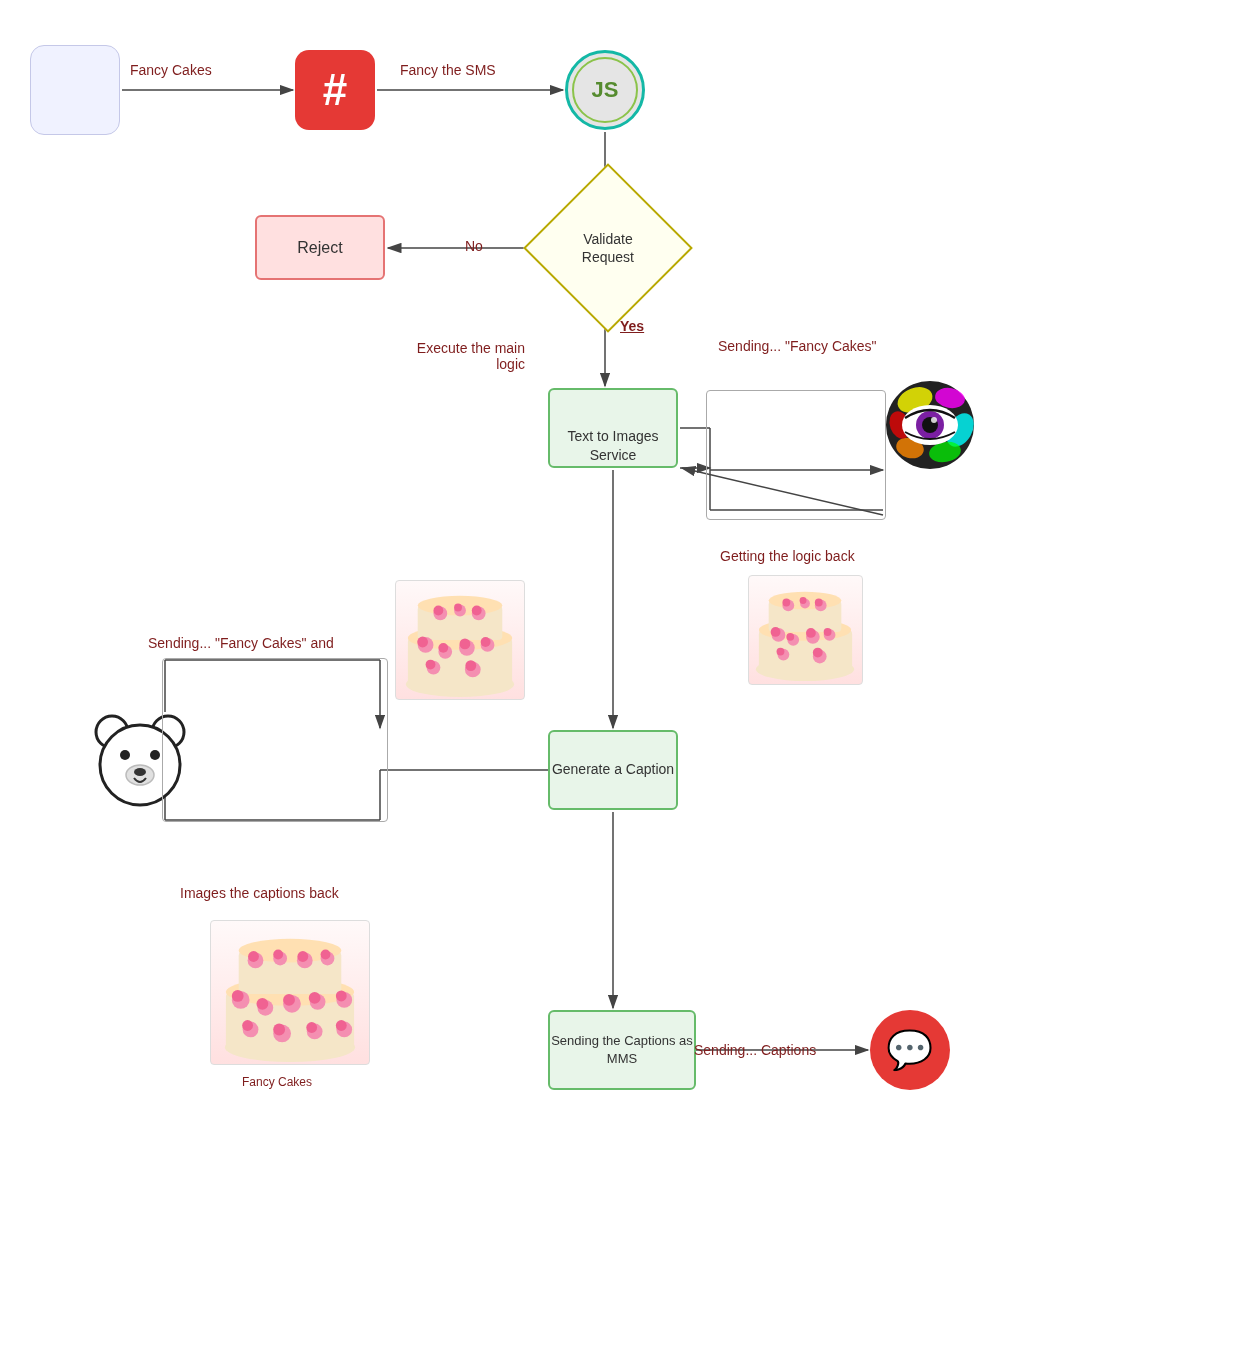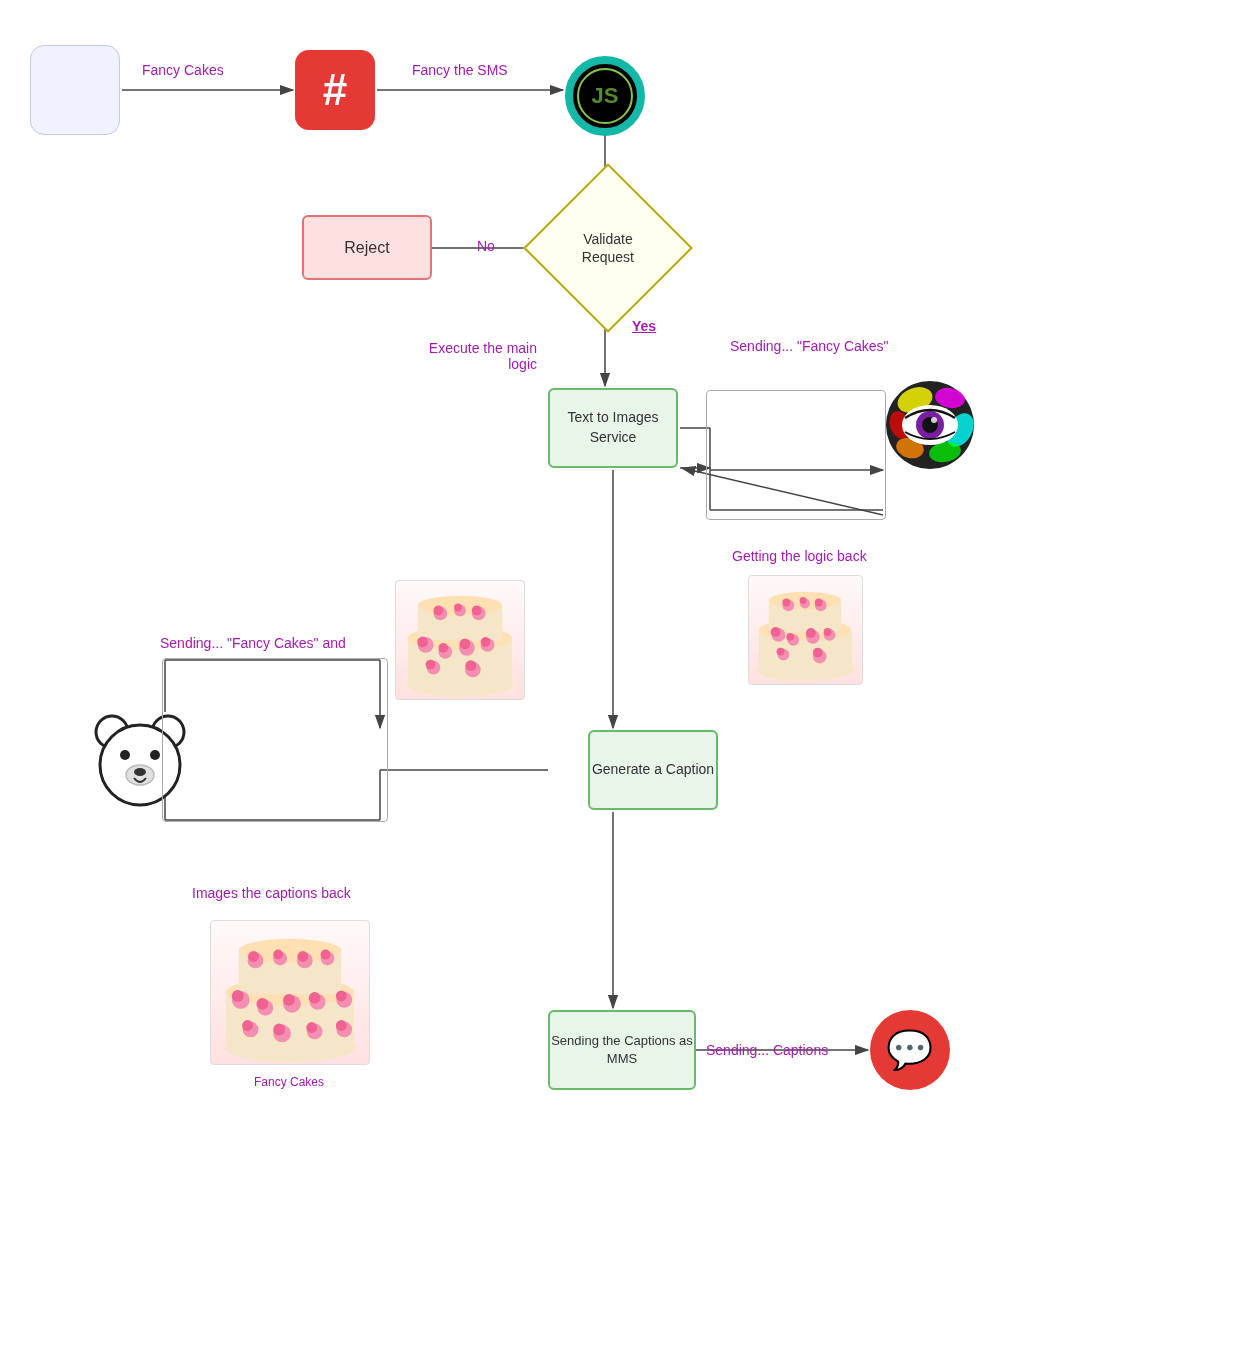--- a/index.html
+++ b/index.html
@@ -37,24 +37,24 @@
       width: 80px; height: 80px;
       background: #e53935;
       border-radius: 14px;
       top: 50px; left: 295px;
       color: white;
       font-size: 42px;
       font-weight: bold;
     }
     .nodejs-node {
       width: 80px; height: 80px;
-      background: #000000;
+      background: #e5e5e5;
       border-radius: 50%;
-      border: 8px solid #14b8a6;
-      top: 56px; left: 565px;
+      border: 3px solid #14b8a6;
+      top: 50px; left: 565px;
     }
 
     .validate-node {
       width: 120px; height: 120px;
       background: #fffff0;
       border: 2px solid #b8a800;
       transform: rotate(45deg);
       top: 188px; left: 548px;
     }
     .validate-label {
@@ -65,52 +65,51 @@
     }
 
     .reject-node {
       width: 130px; height: 65px;
       background: #ffe0e0;
       border: 2px solid #e57373;
       border-radius: 6px;
       top: 215px; left: 255px;
       font-size: 16px;
       color: #333;
-      margin-left: 47px;
     }
 
     .text-to-images-node {
       width: 130px; height: 80px;
       background: #e8f5e9;
       border: 2px solid #66BB6A;
       border-radius: 6px;
       top: 388px; left: 548px;
       font-size: 14px;
       color: #333;
       line-height: 1.4;
+      align-items: flex-end;
     }
 
     .eye-node {
       width: 90px; height: 90px;
       border-radius: 50%;
       top: 380px; left: 885px;
       overflow: hidden;
       border: none;
     }
 
     .generate-caption-node {
       width: 130px; height: 80px;
       background: #e8f5e9;
       border: 2px solid #66BB6A;
       border-radius: 6px;
       top: 730px; left: 548px;
       font-size: 14px;
       color: #333;
       line-height: 1.4;
-      margin-left: 40px;
     }
 
     .bear-node {
       width: 100px; height: 110px;
       top: 710px; left: 90px;
     }
 
     .sending-captions-node {
       width: 148px; height: 80px;
       background: #e8f5e9;
@@ -128,22 +127,21 @@
       border-radius: 50%;
       top: 1010px; left: 870px;
       color: white;
       font-size: 36px;
     }
 
     
     .flow-label {
       position: absolute;
       font-size: 14px;
-      color: #a21caf;
-      margin-left: 12px;
+      color: #7f1d1d;
     }
 
     
     .arrows-svg {
       position: absolute;
       top: 0; left: 0;
       width: 1260px;
       height: 1365px;
       pointer-events: none;
     }

